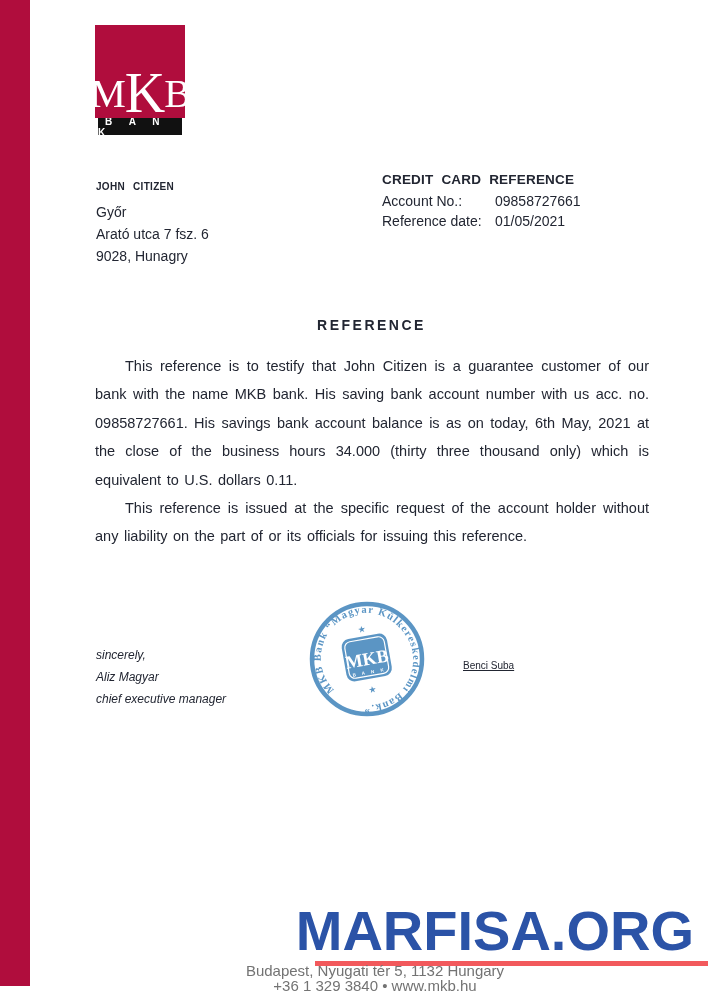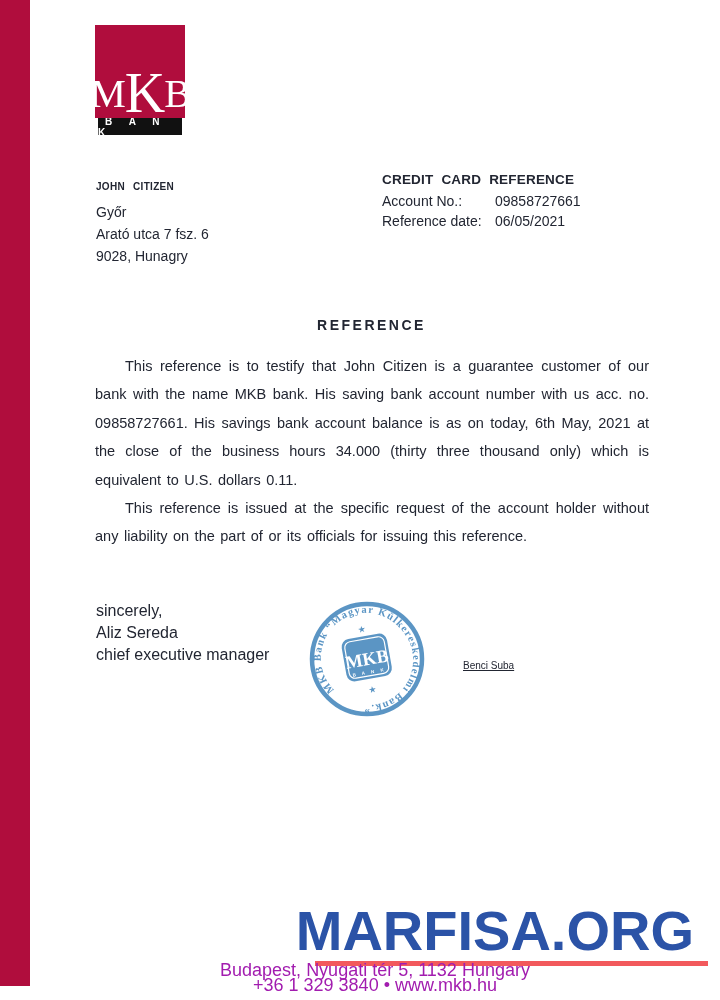--- a/index.html
+++ b/index.html
@@ -41,35 +41,35 @@
   .heading{
     position:absolute;left:95px;top:317px;width:553px;text-align:center;
     font-weight:bold;font-size:14px;letter-spacing:2.5px;
   }
 
   
   .body-text{position:absolute;left:95px;top:352px;width:554px;font-size:14.5px;line-height:28.4px;text-align:justify;}
   .body-text p{margin:0;text-indent:30px;word-spacing:1.5px;}
 
   
-  .signature{position:absolute;left:96px;top:600px;font-size:16px;line-height:22px;}
+  .signature{position:absolute;left:96px;top:644px;font-size:12px;line-height:22px;font-style:italic;}
   .second-signer{position:absolute;left:463px;top:660px;font-size:10px;text-decoration:underline;}
 
   
   .stamp{position:absolute;left:304px;top:596px;width:126px;height:126px;opacity:.92;}
 
   
   .watermark{
     position:absolute;right:26px;top:903px;font-size:56px;font-weight:bold;
     color:#2B53A7;letter-spacing:0px;line-height:1;z-index:3;
   }
   .red-line{position:absolute;left:315px;top:961px;width:393px;height:5px;background:#F2595C;z-index:1;}
   .footer{
     position:absolute;left:95px;top:963px;width:560px;text-align:center;
-    color:#a21caf;font-size:18px;line-height:15px;z-index:2;
+    color:#737373;font-size:15px;line-height:15px;z-index:2;
   }
 </style>
 </head>
 <body>
 
 <div class="page">
 
   <div class="left-stripe"></div>
 
   <div class="logo">
@@ -91,34 +91,34 @@
   </div>
 
   <div class="credit">
     <div class="title">CREDIT CARD REFERENCE</div>
     <div class="row">
       <span>Account No.:</span>
       <span>09858727661</span>
     </div>
     <div class="row">
       <span>Reference date:</span>
-      <span>06/05/2021</span>
+      <span>01/05/2021</span>
     </div>
   </div>
 
   <div class="heading">REFERENCE</div>
 
   <div class="body-text">
     <p>This reference is to testify that John Citizen is a guarantee customer of our bank with the name MKB bank. His saving bank account number with us acc. no. 09858727661. His savings bank account balance is as on today, 6th May, 2021 at the close of the business hours 34.000 (thirty three thousand only) which is equivalent to U.S. dollars 0.11.</p>
     <p>This reference is issued at the specific request of the account holder without any liability on the part of or its officials for issuing this reference.</p>
   </div>
 
   <div class="signature">
     <div>sincerely,</div>
-    <div>Aliz Sereda</div>
+    <div>Aliz Magyar</div>
     <div>chief executive manager</div>
   </div>
 
   <div class="second-signer">Benci Suba</div>
 
   <svg class="stamp" viewBox="0 0 126 126" xmlns="http://www.w3.org/2000/svg">
     <circle cx="63" cy="63" r="55" fill="none" stroke="#4E8DC0" stroke-width="4.5"></circle>
     <defs>
       <path id="ringPath" d="M 31.2 94.8 A 45 45 0 1 1 94.8 31.2 A 45 45 0 1 1 31.2 94.8"></path>
     </defs>

